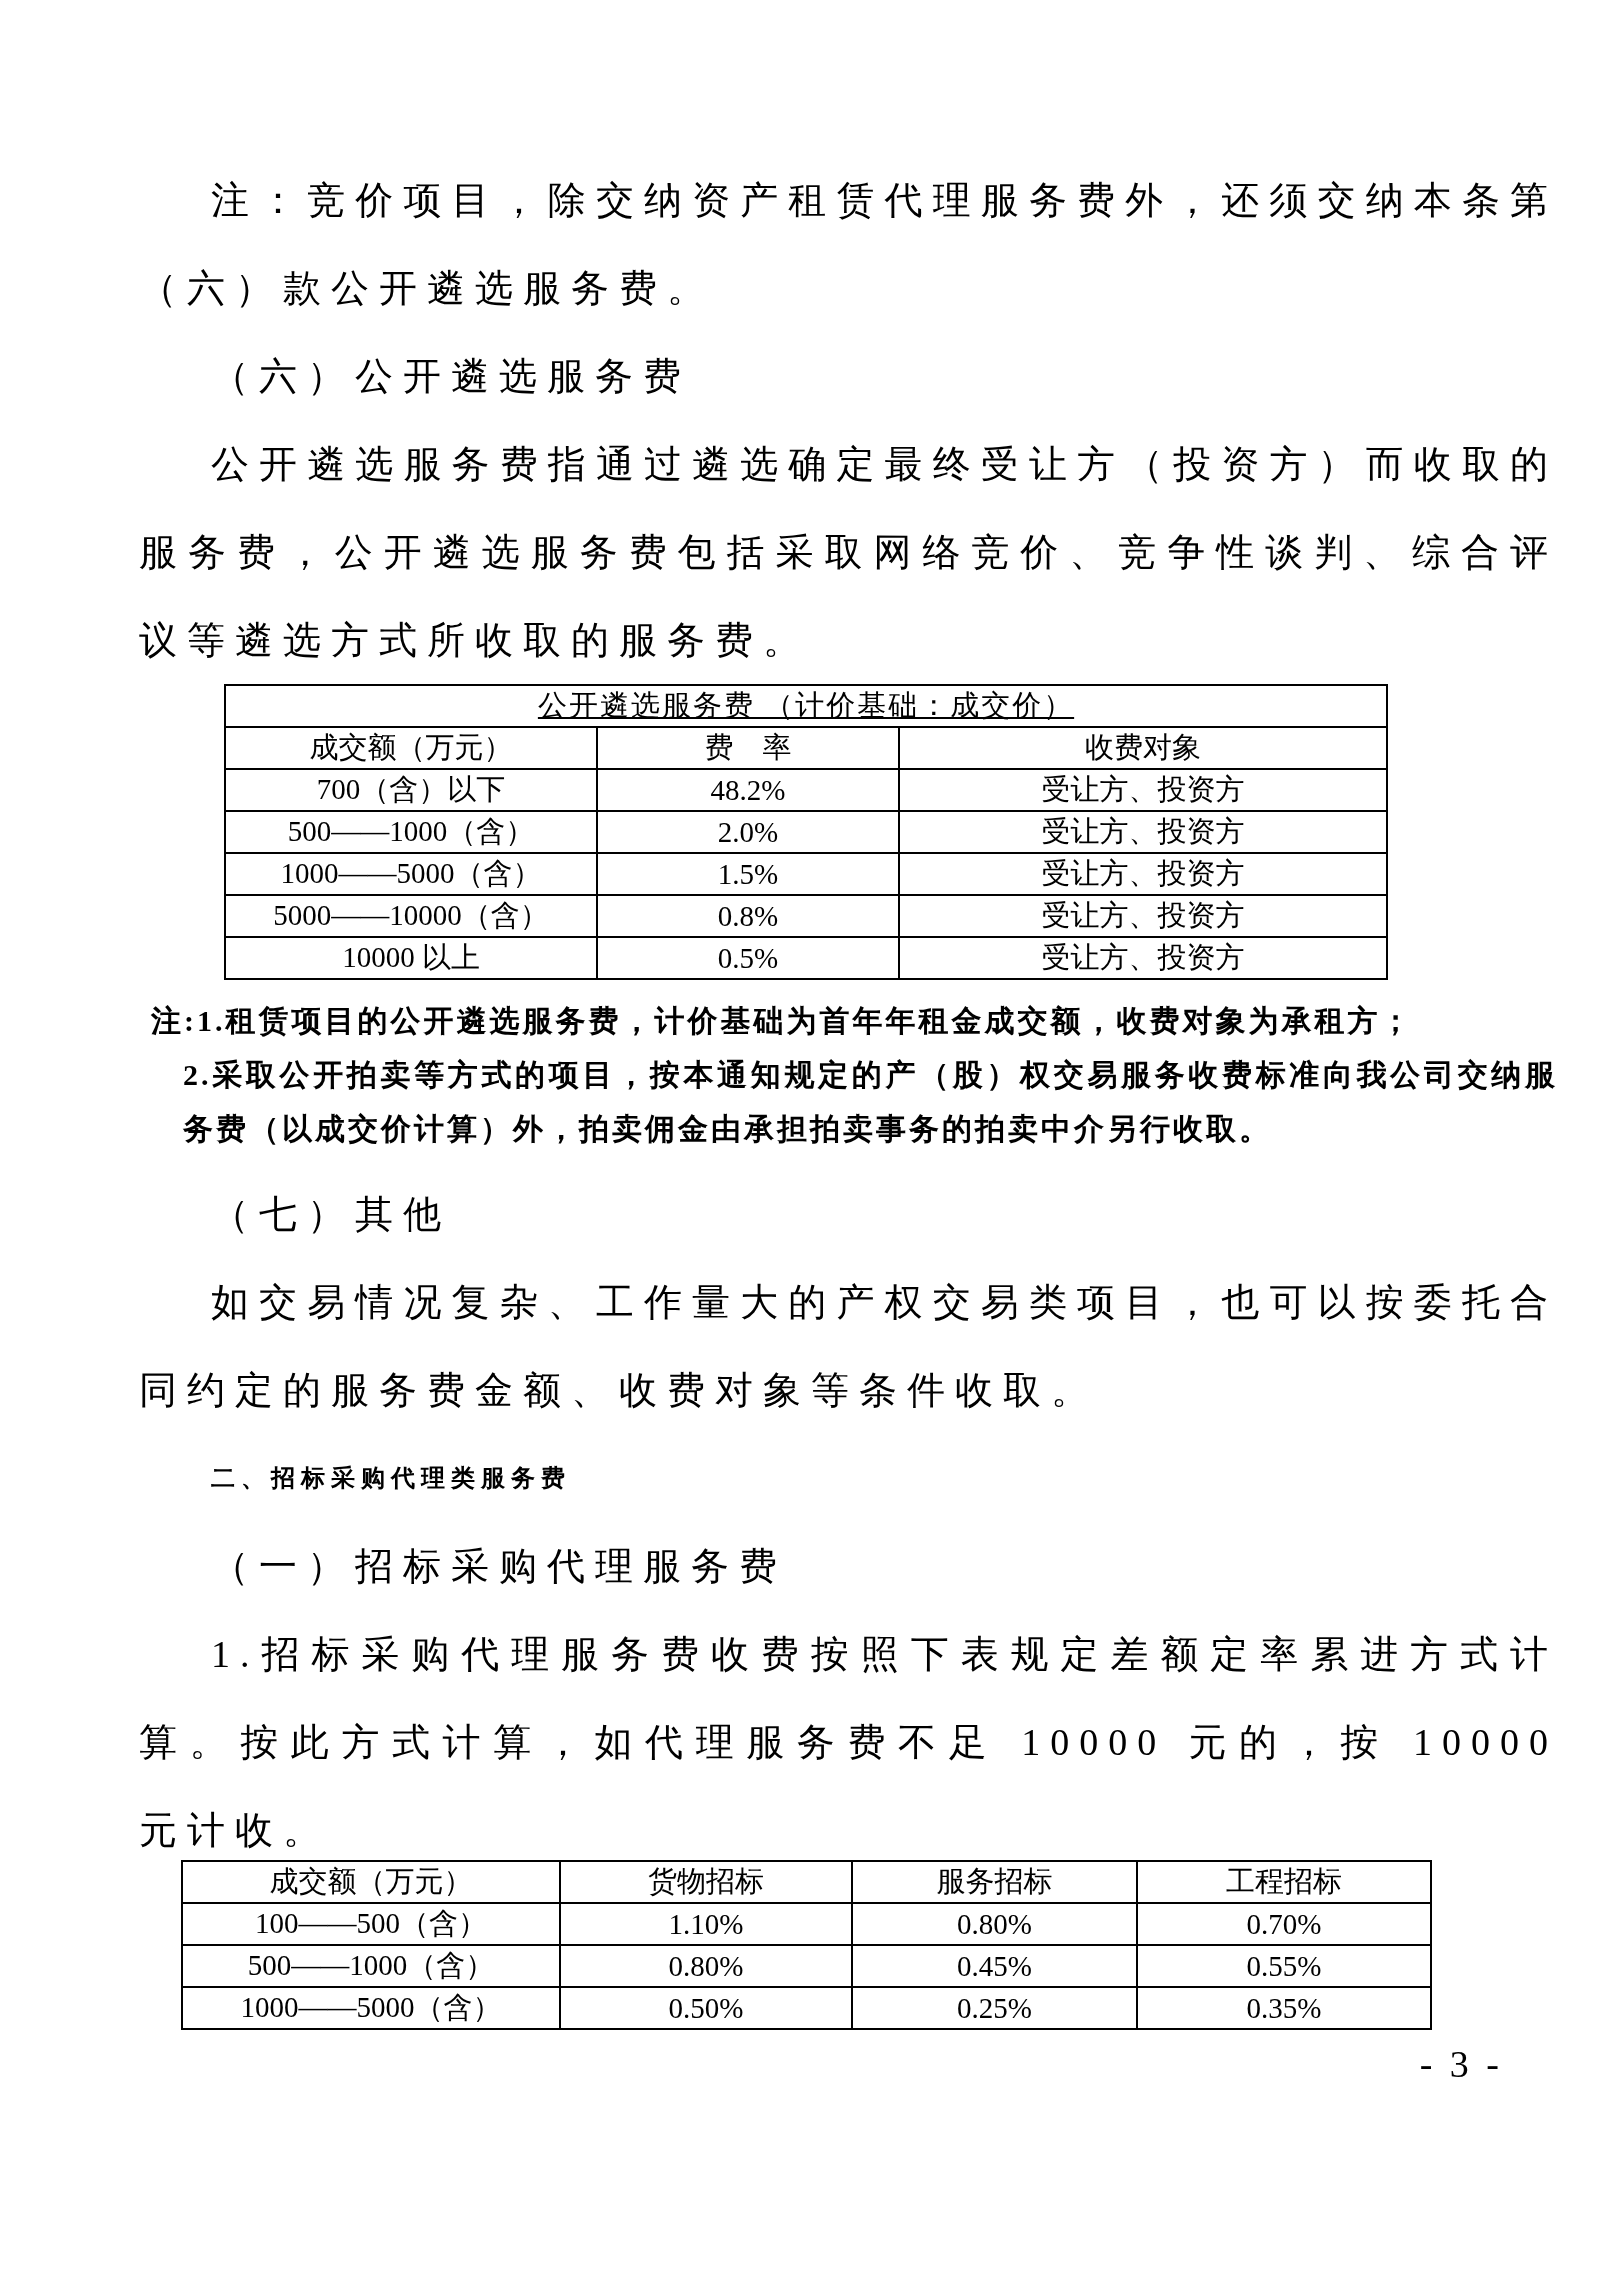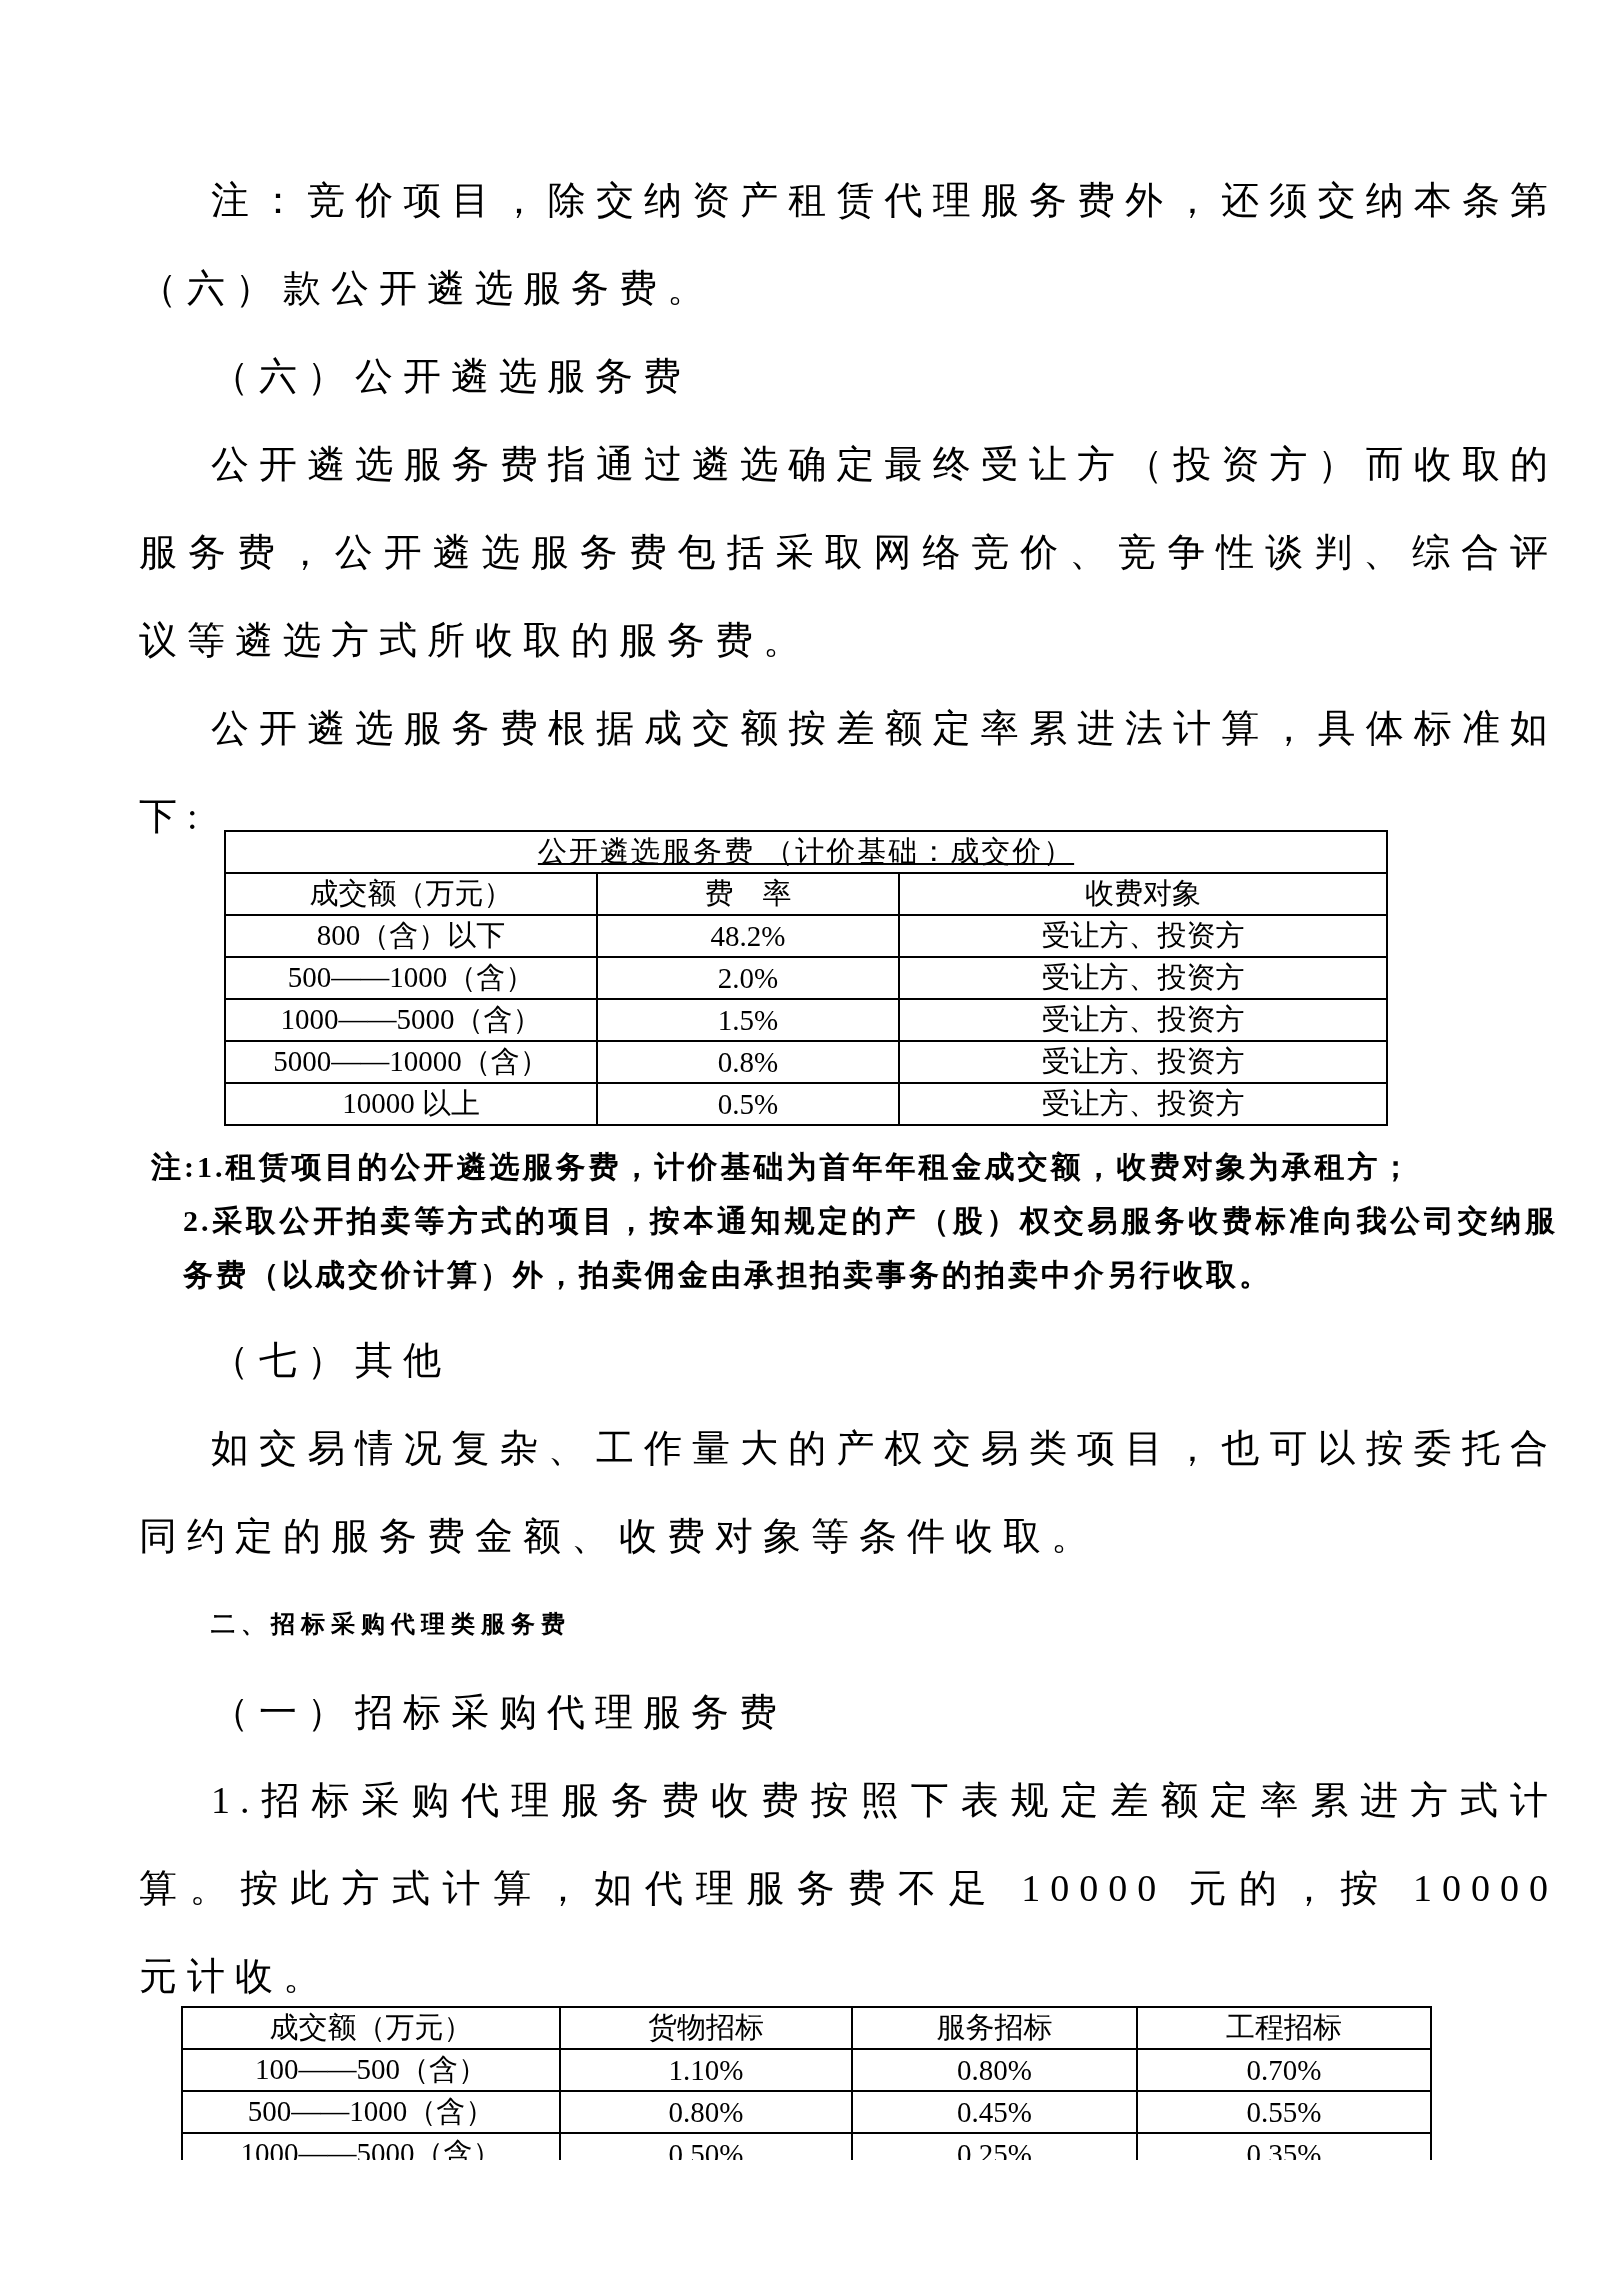--- a/index.html
+++ b/index.html
@@ -55,39 +55,38 @@
 <body>
 
 <div class="page">
 
   <p class="body">注：竞价项目，除交纳资产租赁代理服务费外，还须交纳本条第（六）款公开遴选服务费。</p>
 
   <p class="body">（六）公开遴选服务费</p>
 
   <p class="body">公开遴选服务费指通过遴选确定最终受让方（投资方）而收取的服务费，公开遴选服务费包括采取网络竞价、竞争性谈判、综合评议等遴选方式所收取的服务费。</p>
 
-  <p class="body tight">公开遴选服务费根据成交额按差额定率累进法计算，具体标准如下:</p>
 
   <table class="tbl tbl1">
     <colgroup>
         <col style="width:372px">
         <col style="width:302px">
         <col style="width:488px">
       </colgroup>
     <tbody>
       <tr>
         <td colspan="3" class="tbl-title">公开遴选服务费 （计价基础：成交价）</td>
       </tr>
       <tr>
         <td>成交额（万元）</td>
         <td>费　率</td>
         <td>收费对象</td>
       </tr>
       <tr>
-        <td>800（含）以下</td>
+        <td>700（含）以下</td>
         <td>48.2%</td>
         <td>受让方、投资方</td>
       </tr>
       <tr>
         <td>500——1000（含）</td>
         <td>2.0%</td>
         <td>受让方、投资方</td>
       </tr>
       <tr>
         <td>1000——5000（含）</td>

